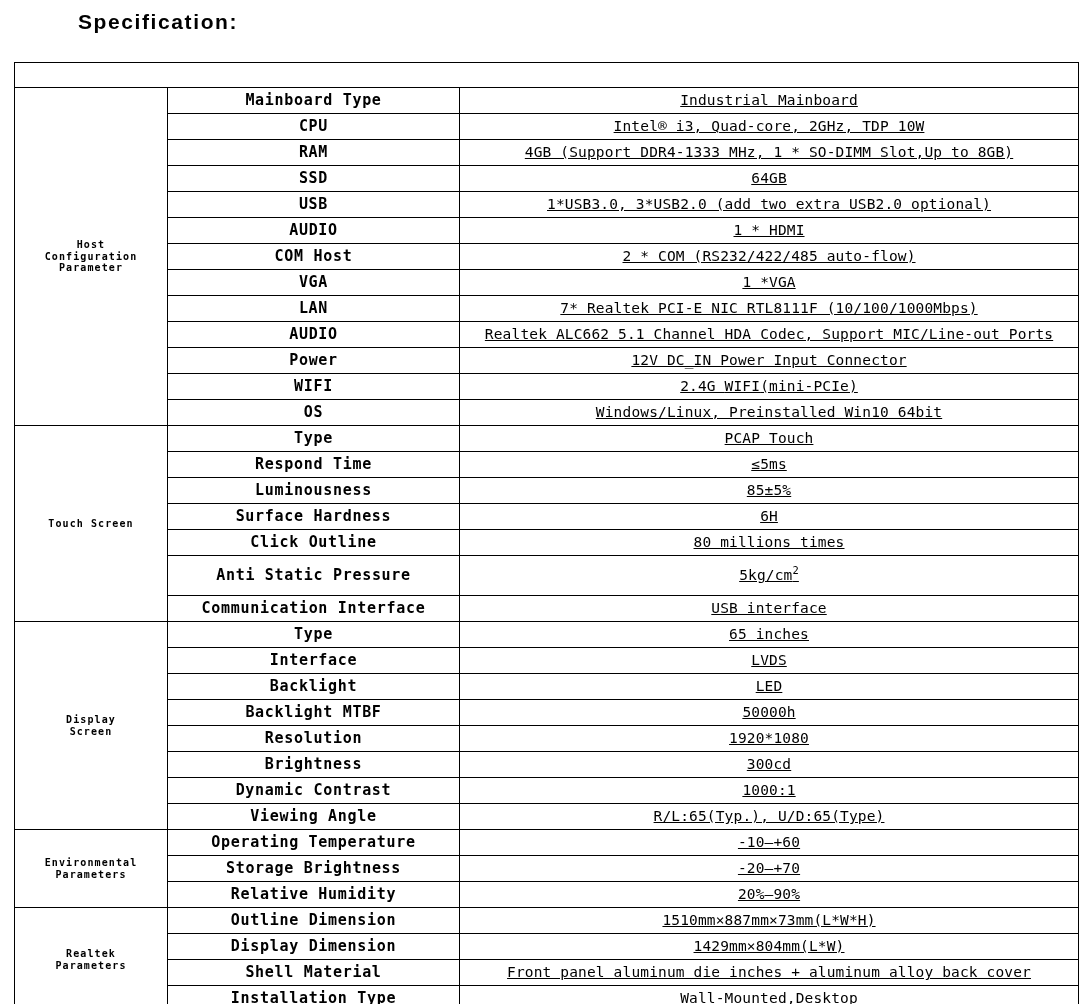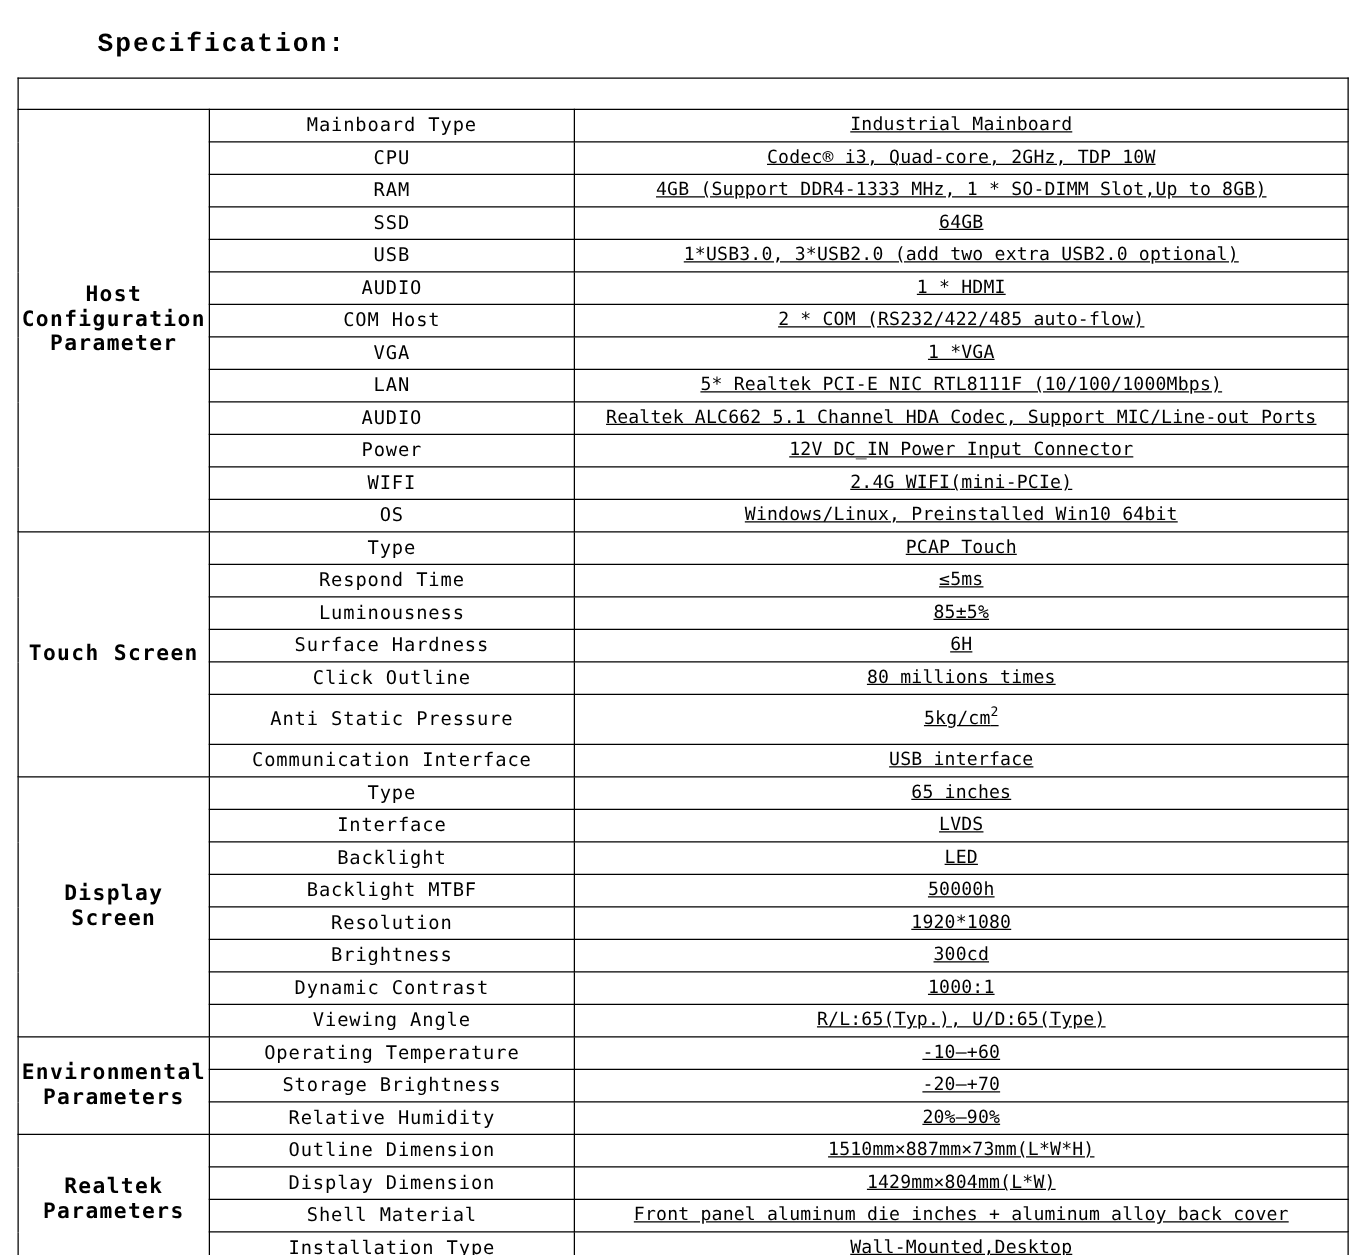--- a/index.html
+++ b/index.html
@@ -17,22 +17,22 @@
 
   .page {
     position: relative;
     width: 1091px;
     height: 1004px;
   }
 
   .spec-title {
     position: absolute;
     left: 78px;
-    top: 25px;
-    font-family: Liberation Mono, monospace;
+    top: 10px;
+    font-family: Liberation Sans, sans-serif;
     font-size: 21px;
     font-weight: 700;
     letter-spacing: 1.6px;
     color: #000;
     white-space: nowrap;
   }
 
   .spec-table-wrap {
     position: absolute;
     left: 14px;
@@ -63,30 +63,30 @@
   col.c-value { width: 619px; }
 
   
   td.banner {
     height: 24px;
     border: 1px solid #000;
   }
 
   
   td.group {
-    font-size: 17px;
+    font-size: 10px;
     font-weight: 700;
     letter-spacing: 1.1px;
     line-height: 1.55;
   }
 
   
   td.item {
     font-size: 15px;
-    font-weight: 400;
+    font-weight: 700;
     letter-spacing: 0.7px;
     height: 25px;
   }
 
   
   td.value {
     font-size: 14.5px;
     font-weight: 400;
     letter-spacing: 0.15px;
     height: 25px;
@@ -121,21 +121,21 @@
         <tr>
           <td class="banner" colspan="3"></td>
         </tr>
       <tr>
             <td class="group" rowspan="13"><span>Host</span><br><span>Configuration</span><br><span>Parameter</span></td>
             <td class="item">Mainboard Type</td>
             <td class="value">Industrial Mainboard</td>
           </tr>
           <tr>
             <td class="item">CPU</td>
-            <td class="value">Codec® i3, Quad-core, 2GHz, TDP 10W</td>
+            <td class="value">Intel® i3, Quad-core, 2GHz, TDP 10W</td>
           </tr>
           <tr>
             <td class="item">RAM</td>
             <td class="value">4GB (Support DDR4-1333 MHz, 1 * SO-DIMM Slot,Up to 8GB)</td>
           </tr>
           <tr>
             <td class="item">SSD</td>
             <td class="value">64GB</td>
           </tr>
           <tr>
@@ -149,21 +149,21 @@
           <tr>
             <td class="item">COM Host</td>
             <td class="value">2 * COM (RS232/422/485 auto-flow)</td>
           </tr>
           <tr>
             <td class="item">VGA</td>
             <td class="value">1 *VGA</td>
           </tr>
           <tr>
             <td class="item">LAN</td>
-            <td class="value">5* Realtek PCI-E NIC RTL8111F (10/100/1000Mbps)</td>
+            <td class="value">7* Realtek PCI-E NIC RTL8111F (10/100/1000Mbps)</td>
           </tr>
           <tr>
             <td class="item">AUDIO</td>
             <td class="value">Realtek ALC662 5.1 Channel HDA Codec, Support MIC/Line-out Ports</td>
           </tr>
           <tr>
             <td class="item">Power</td>
             <td class="value">12V DC_IN Power Input Connector</td>
           </tr>
           <tr>

